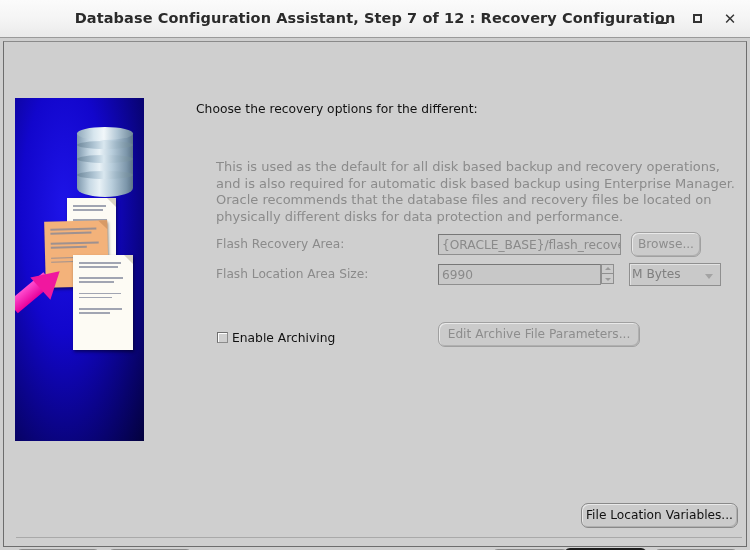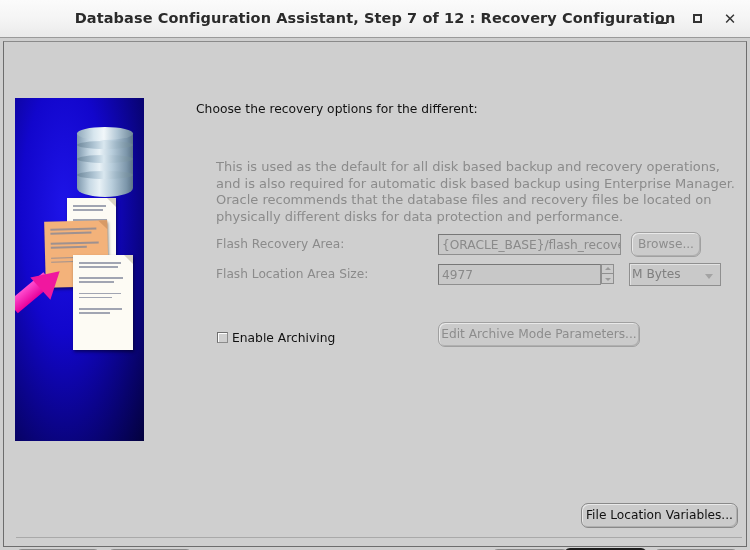--- a/index.html
+++ b/index.html
@@ -463,42 +463,42 @@
       <div id="form">
 
         <div class="frow">
           <span class="flabel">Flash Recovery Area:</span>
           <div class="tfield" id="fra-field" title="{ORACLE_BASE}/flash_recovery_">{ORACLE_BASE}/flash_recovery_</div>
           <div class="btn disabled" id="browse-btn">Browse...</div>
         </div>
 
         <div class="frow">
           <span class="flabel">Flash Location Area Size:</span>
-          <div class="tfield" id="fras-field">4977</div>
+          <div class="tfield" id="fras-field">6990</div>
           <div class="spinner">
             <div class="sb">
                 <span class="tri up"></span>
               </div>
             <div class="sb">
                 <span class="tri down"></span>
               </div>
           </div>
           <div id="units-select">
             <span>M Bytes</span>
             <span class="arrow"></span>
           </div>
         </div>
 
       </div>
 
       <div id="archiving-row">
         <span class="cbrow">
           <span class="cbox"></span><span class="cblabel">Enable Archiving</span>
         </span>
-        <div class="btn disabled" id="edit-archive-btn">Edit Archive Mode Parameters...</div>
+        <div class="btn disabled" id="edit-archive-btn">Edit Archive File Parameters...</div>
       </div>
 
     </div>
 
     <div class="btn" id="flv-btn">File Location Variables...</div>
 
     <div id="hr"></div>
 
     <div id="btnbar">
       <div class="btn" id="cancel-btn">Cancel</div>

